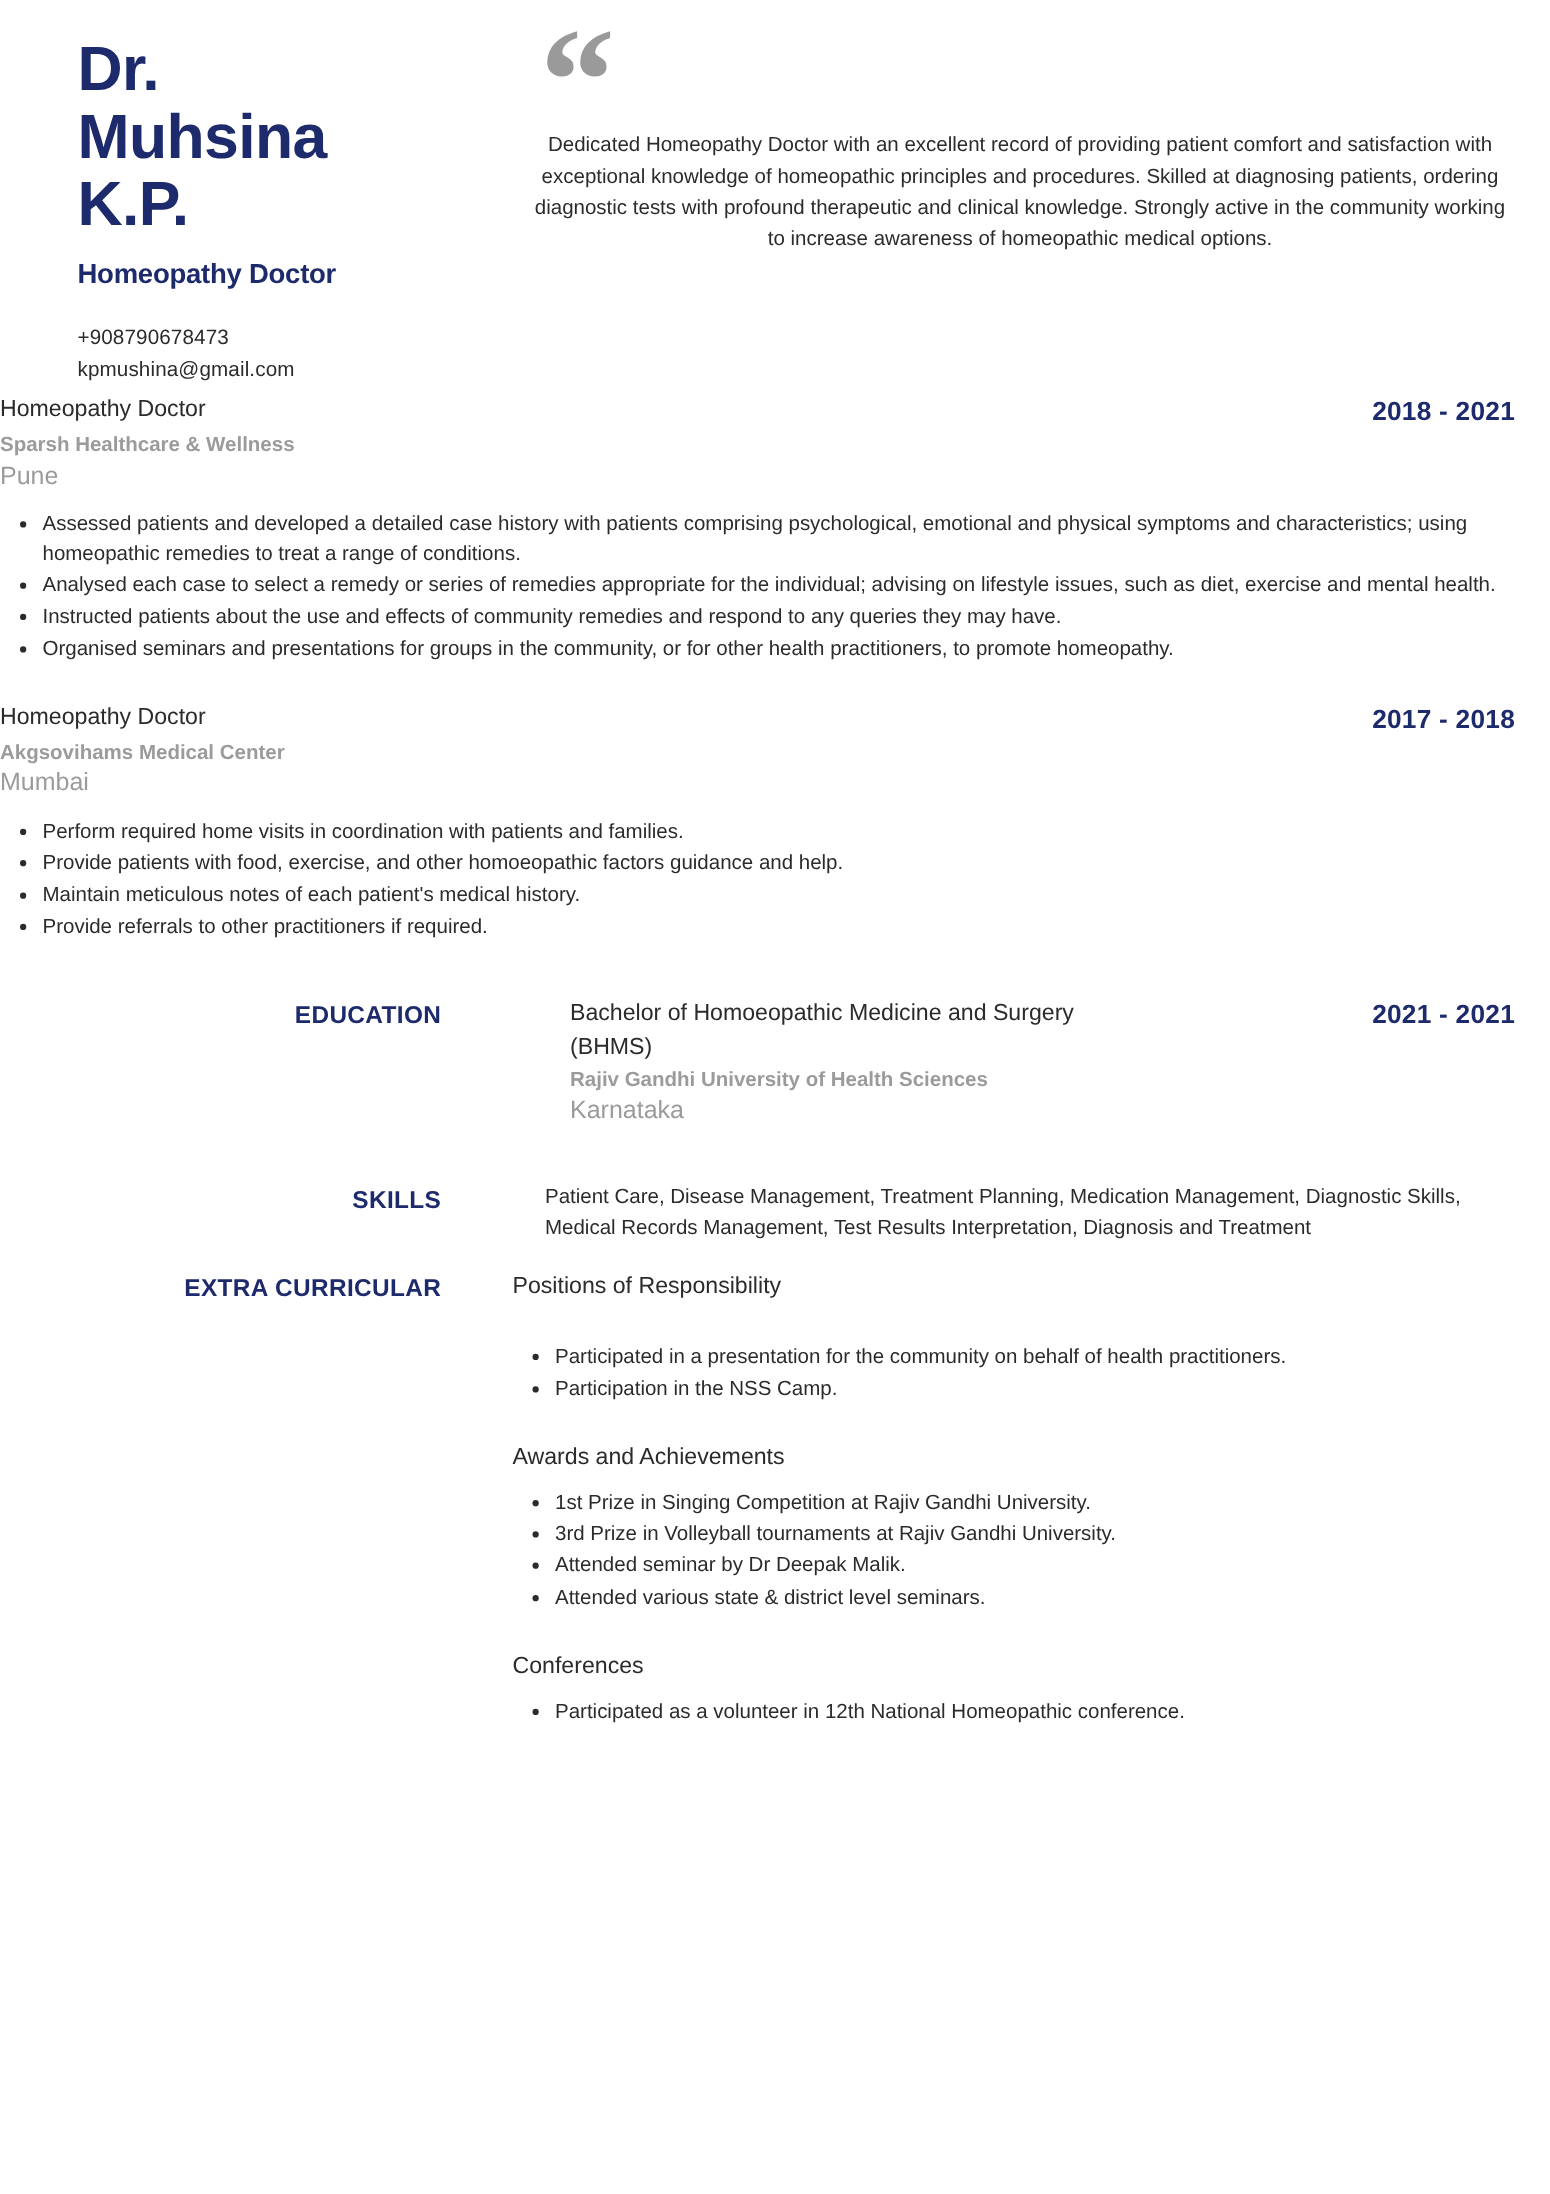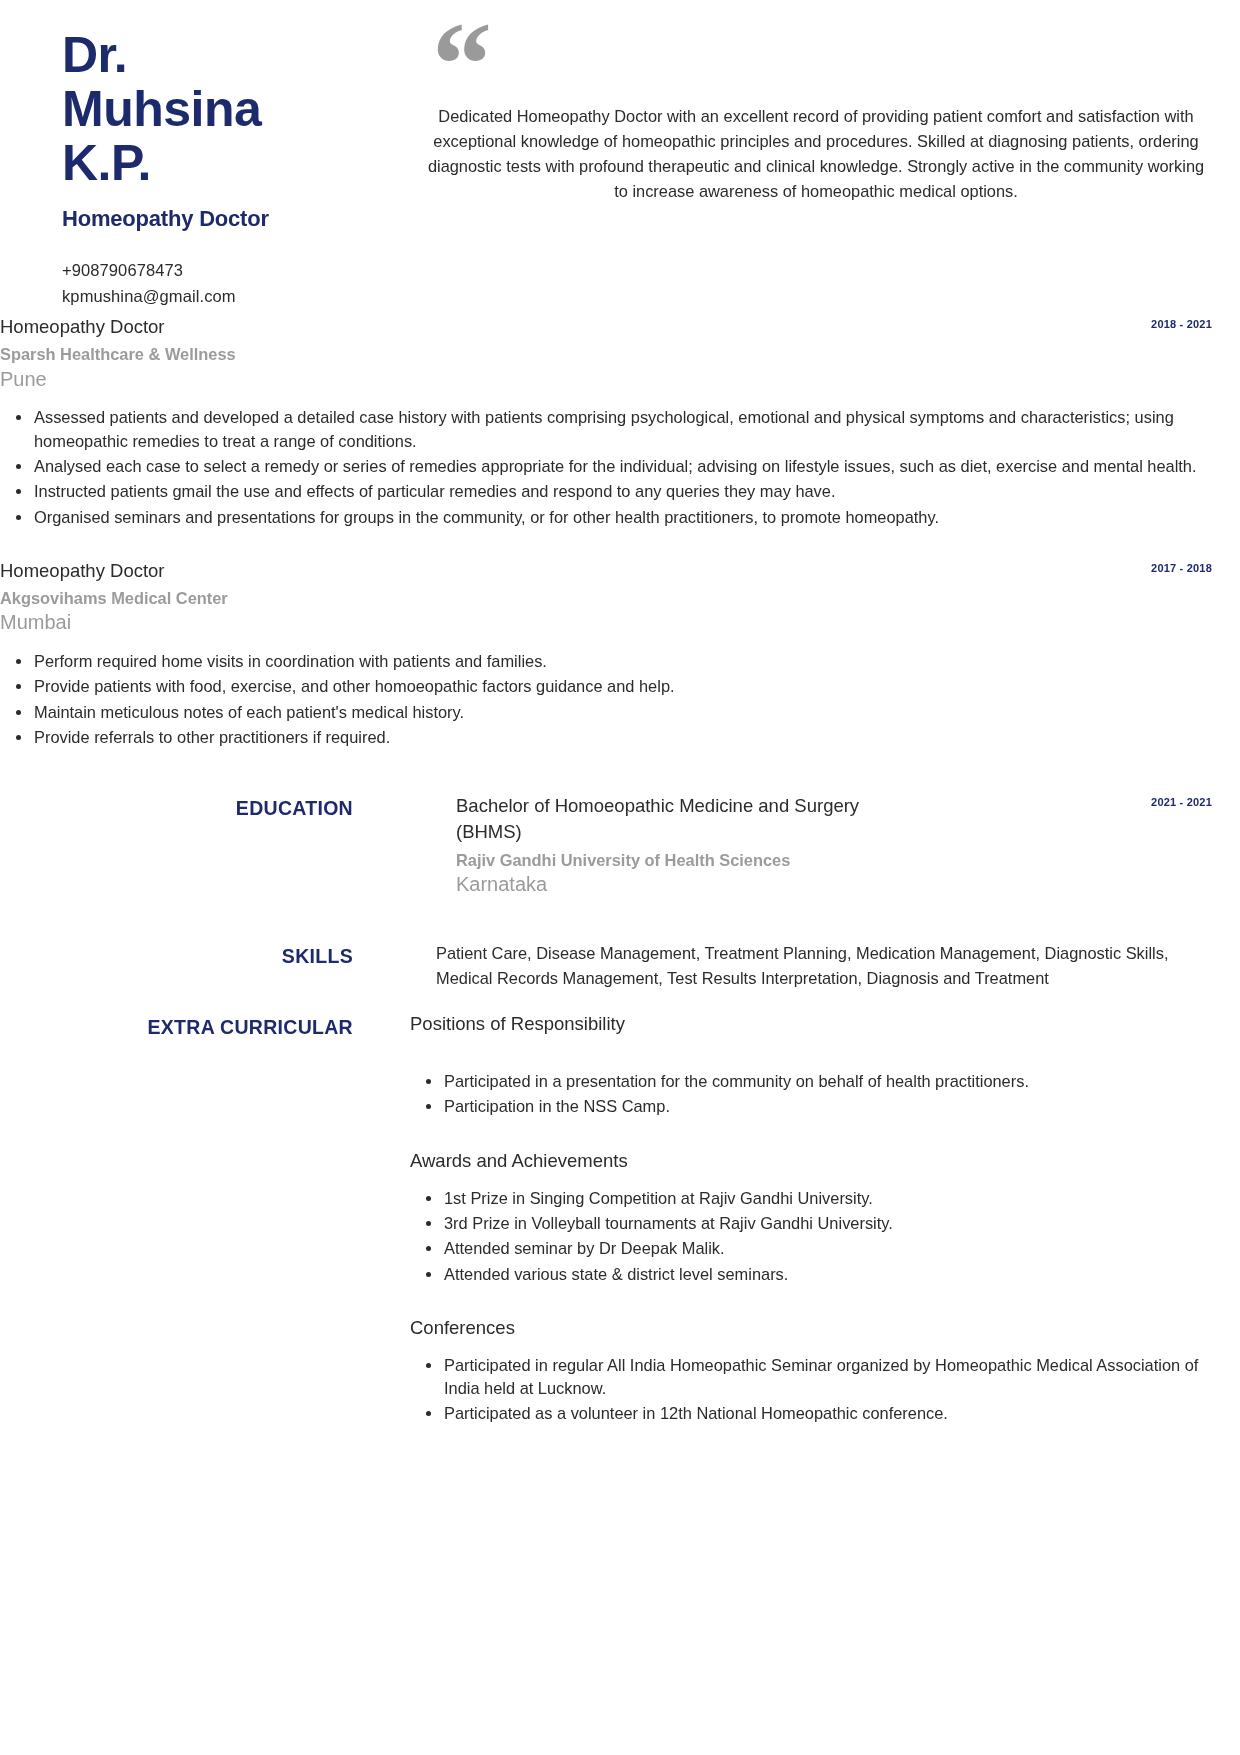--- a/index.html
+++ b/index.html
@@ -131,21 +131,21 @@
   }
 
   .entry-role {
     font-size: 18.5px;
     color: #2b2b2b;
     line-height: 1.35;
     flex: 1 1 auto;
   }
 
   .entry-date {
-    font-size: 11px;
+    font-size: 21px;
     font-weight: 700;
     color: #1d2a6b;
     white-space: nowrap;
     flex: 0 0 auto;
     padding-top: 3px;
     letter-spacing: 0.2px;
   }
 
   .entry-org {
     font-size: 16.4px;
@@ -249,21 +249,21 @@
         <div class="entry">
           <div class="entry-head">
             <div class="entry-role">Homeopathy Doctor</div>
             <div class="entry-date">2018 - 2021</div>
           </div>
           <div class="entry-org">Sparsh Healthcare &amp; Wellness</div>
           <div class="entry-loc">Pune</div>
           <ul class="bullets">
             <li>Assessed patients and developed a detailed case history with patients comprising psychological, emotional and physical symptoms and characteristics; using homeopathic remedies to treat a range of conditions.</li>
             <li>Analysed each case to select a remedy or series of remedies appropriate for the individual; advising on lifestyle issues, such as diet, exercise and mental health.</li>
-            <li>Instructed patients gmail the use and effects of particular remedies and respond to any queries they may have.</li>
+            <li>Instructed patients about the use and effects of community remedies and respond to any queries they may have.</li>
             <li>Organised seminars and presentations for groups in the community, or for other health practitioners, to promote homeopathy.</li>
           </ul>
         </div>
 
         <div class="entry">
           <div class="entry-head">
             <div class="entry-role">Homeopathy Doctor</div>
             <div class="entry-date">2017 - 2018</div>
           </div>
           <div class="entry-org">Akgsovihams Medical Center</div>
@@ -319,21 +319,20 @@
             <li>1st Prize in Singing Competition at Rajiv Gandhi  University.</li>
             <li>3rd Prize in Volleyball tournaments at Rajiv Gandhi  University.</li>
             <li>Attended seminar by Dr Deepak Malik.</li>
             <li>Attended various state &amp; district level seminars.</li>
           </ul>
         </div>
 
         <div class="sub-block">
           <div class="sub-heading">Conferences</div>
           <ul class="bullets">
-            <li>Participated in regular All India Homeopathic Seminar organized by Homeopathic Medical Association of India held at Lucknow.</li>
             <li>Participated as a volunteer in 12th National Homeopathic conference.</li>
           </ul>
         </div>
 
       </div>
     </div>
 
   </div>
 </div>
 

